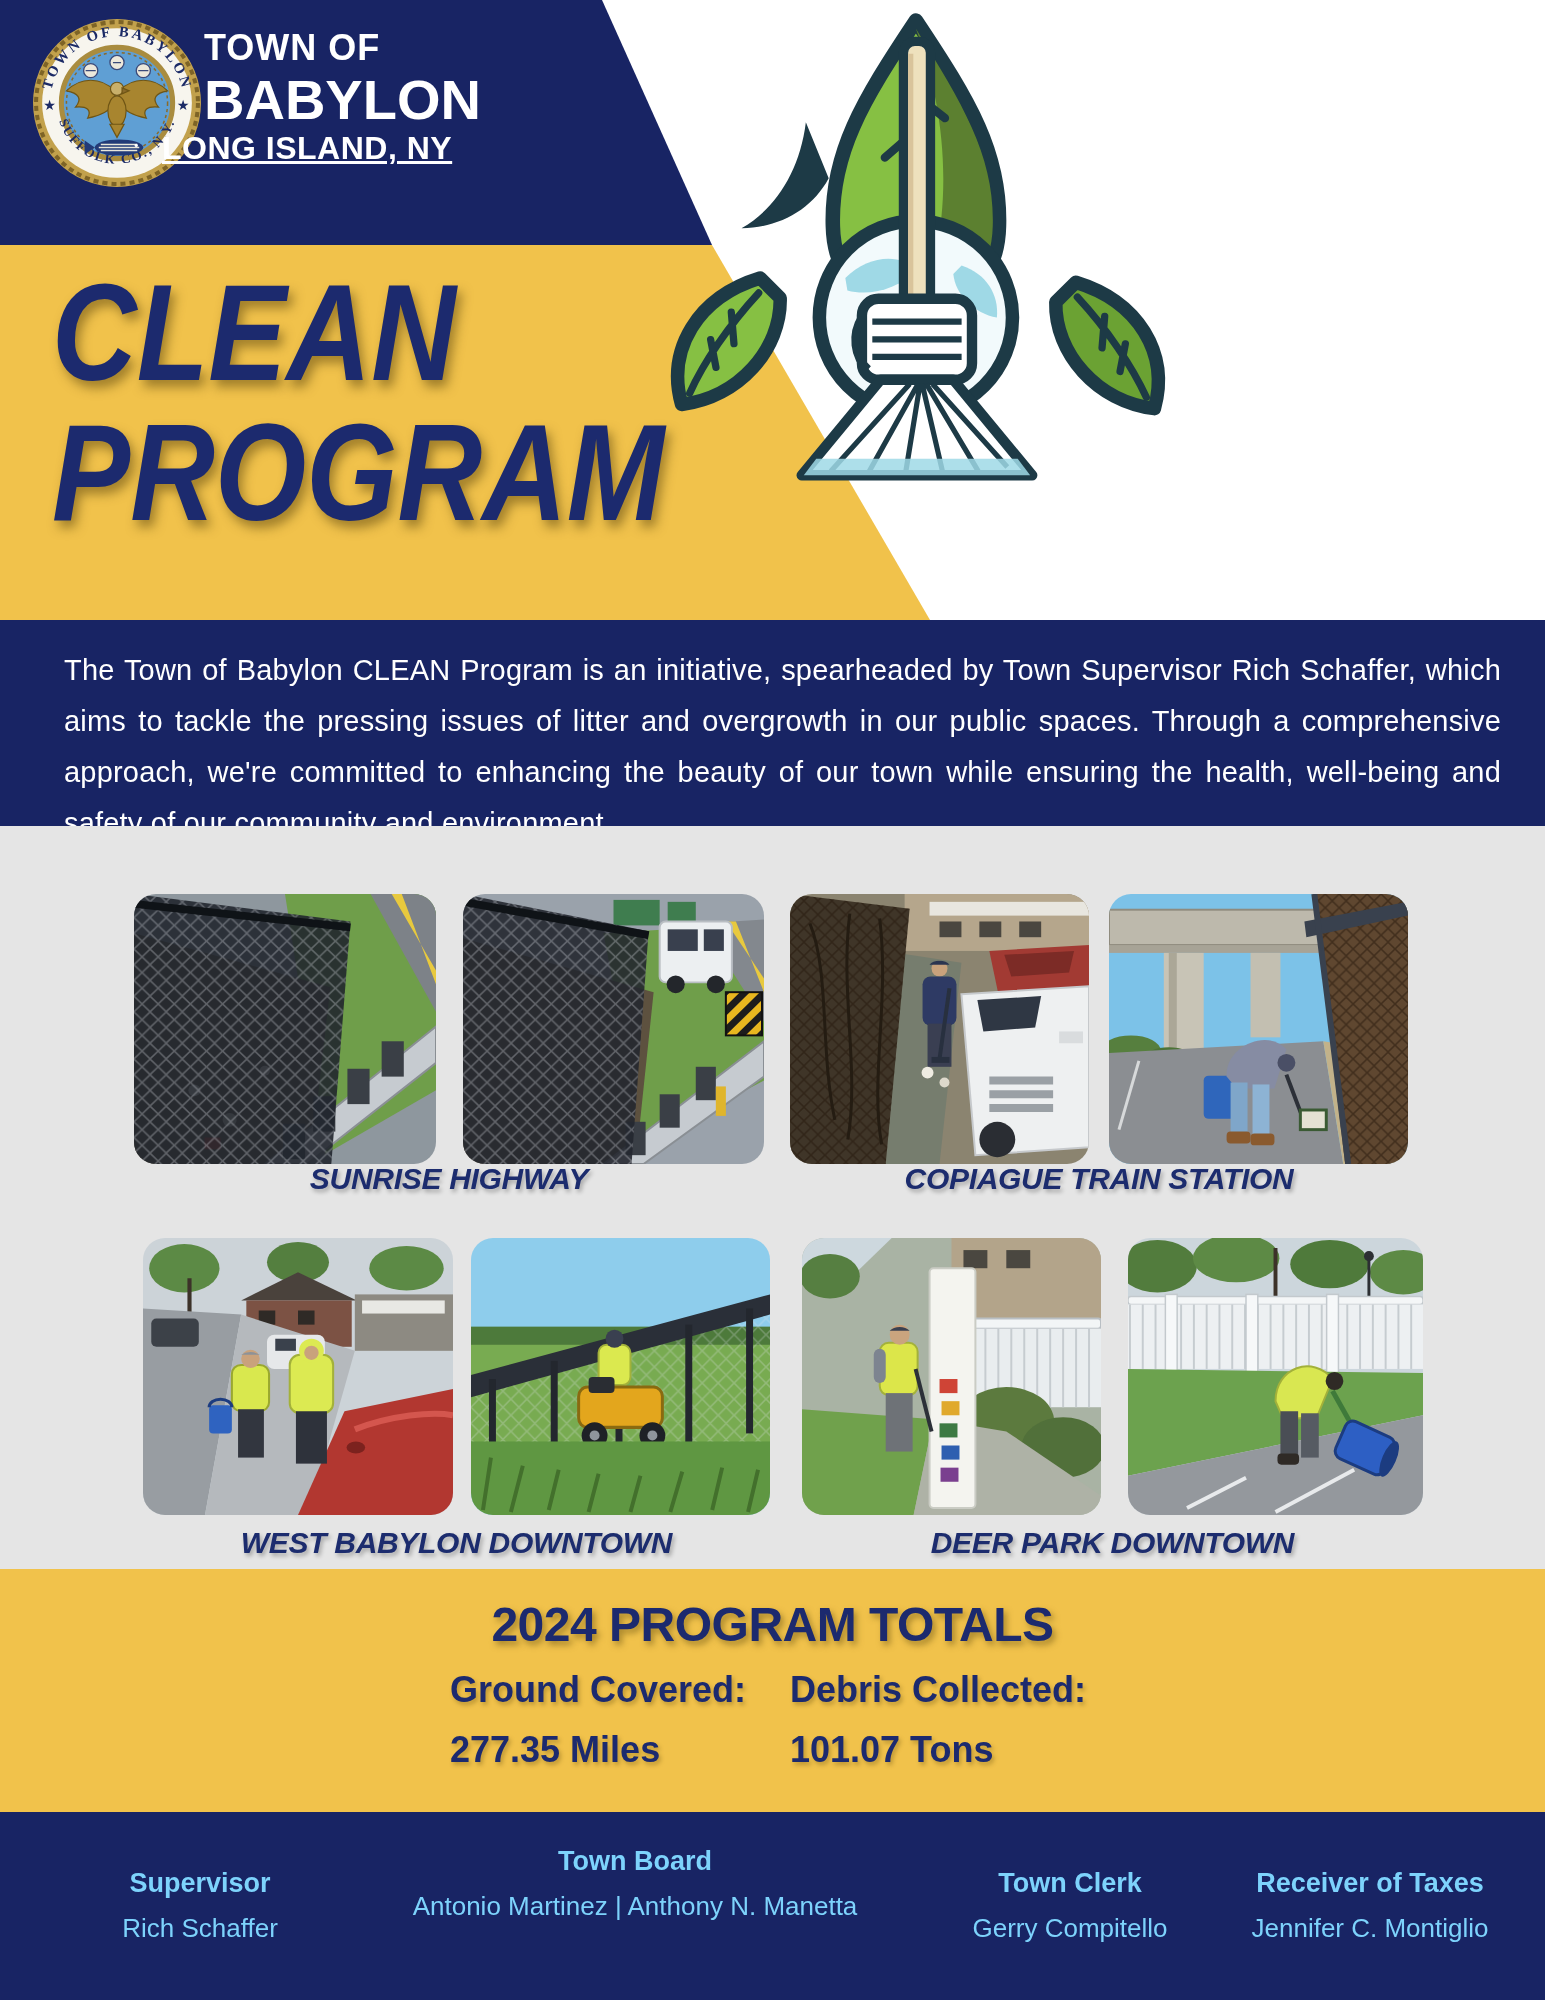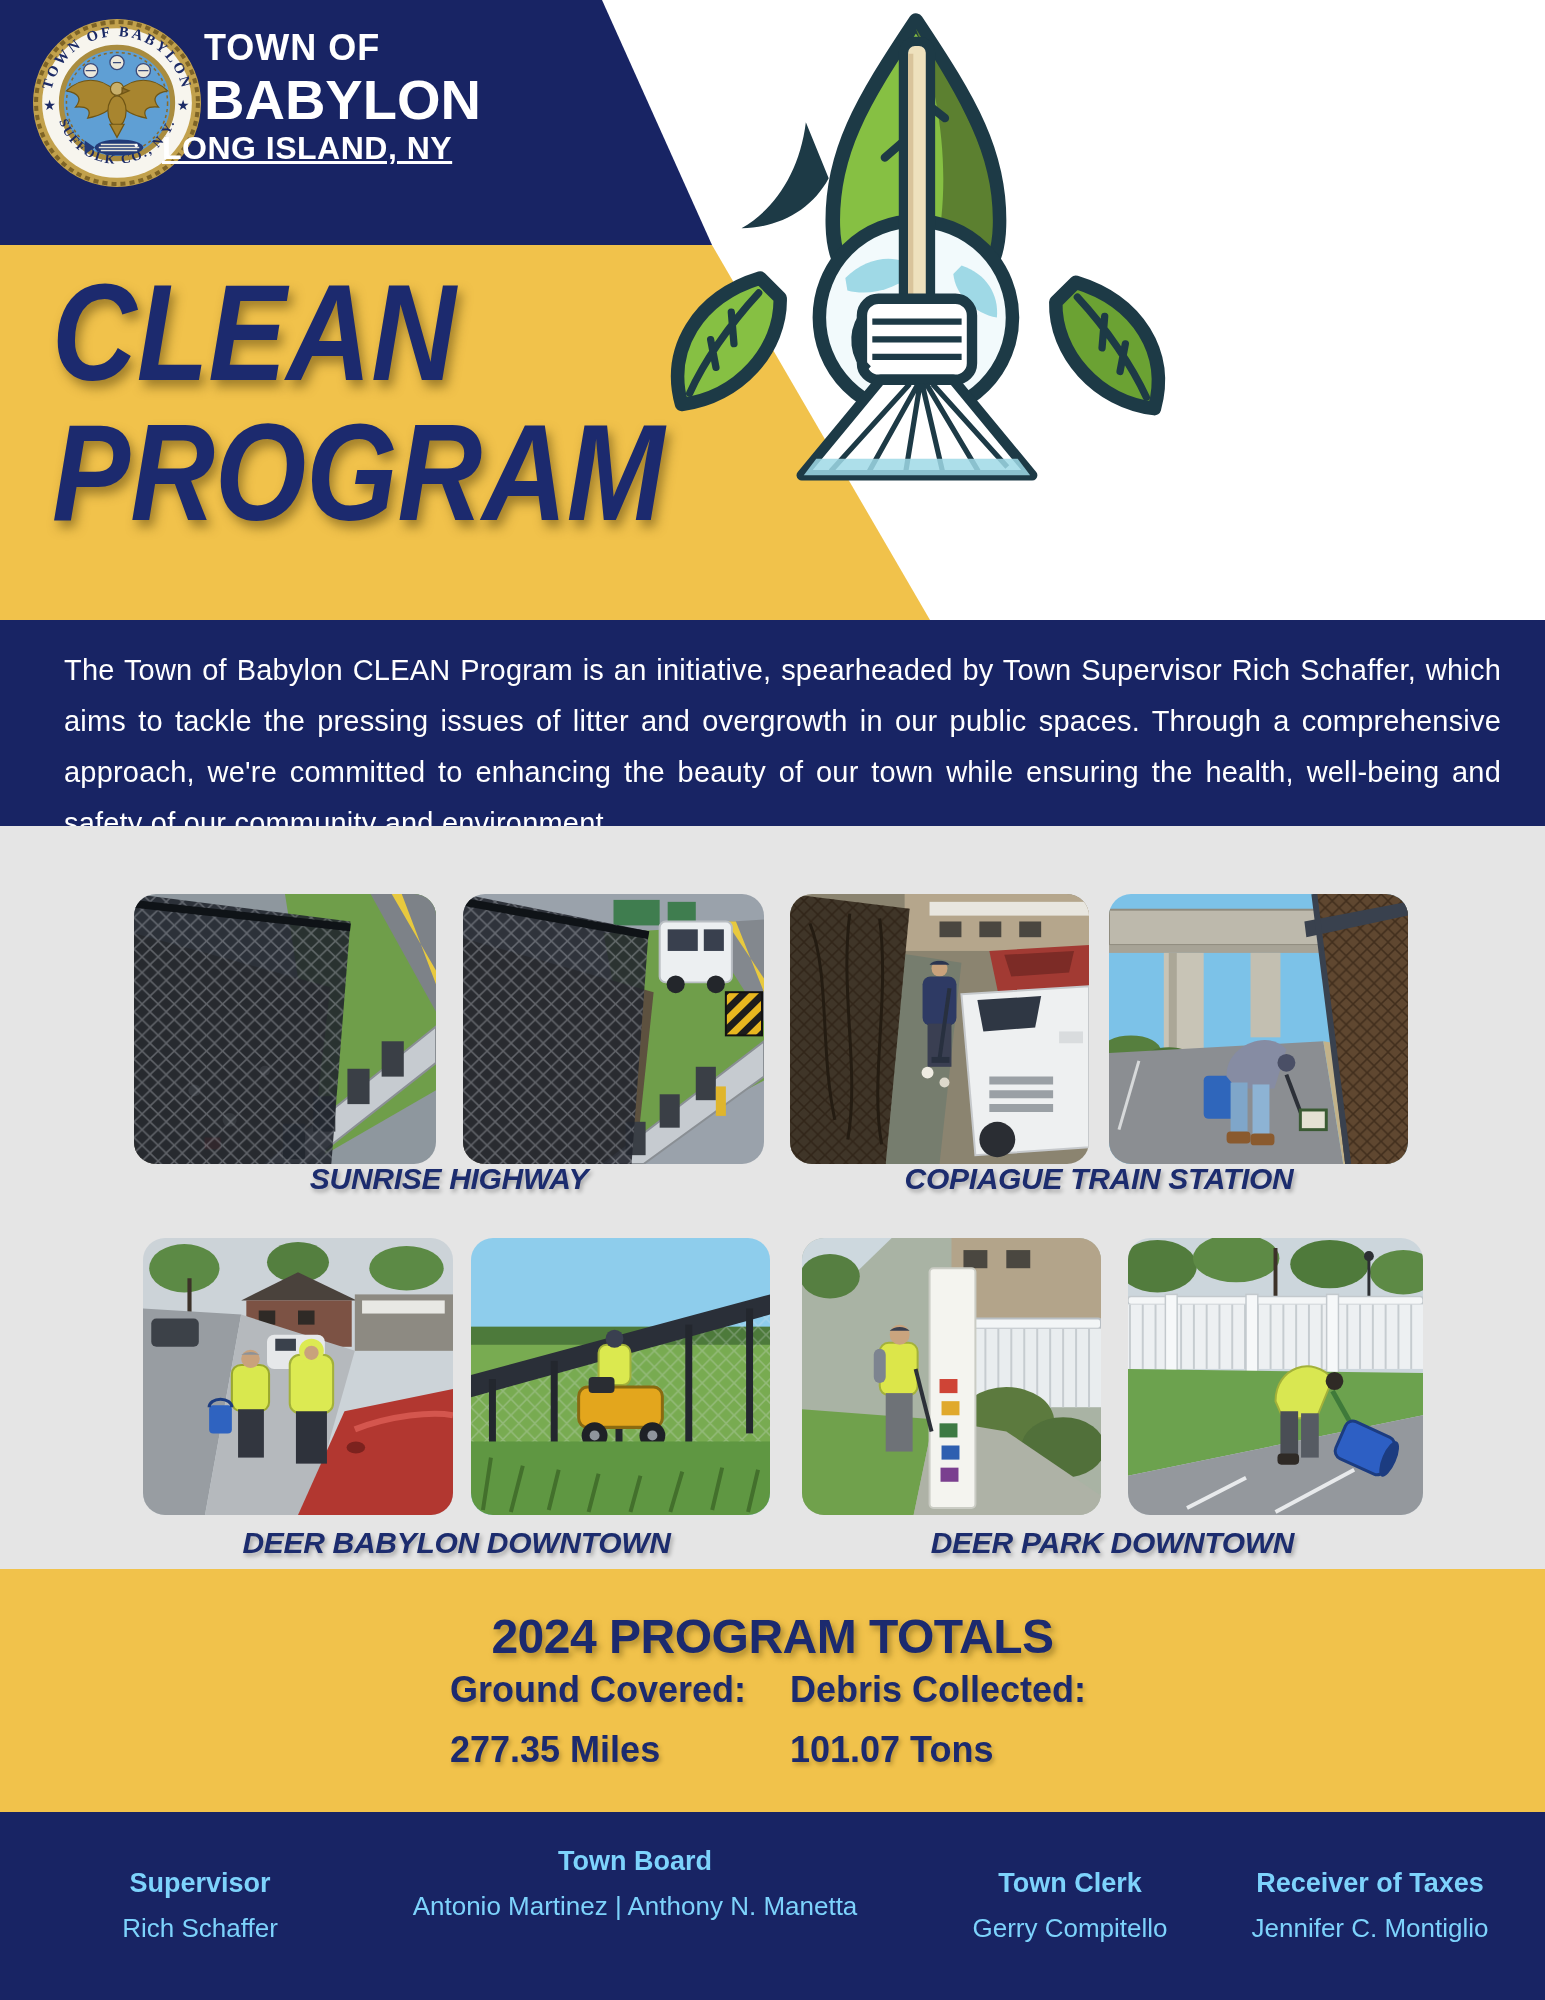--- a/index.html
+++ b/index.html
@@ -25,21 +25,21 @@
   .intro p{margin:0;padding:25px 44px 0 64px;color:#ffffff;font-size:29px;line-height:51px;
            text-align:justify;letter-spacing:.2px;}
   
   .gallery{position:absolute;left:0;top:826px;width:1545px;height:743px;background:#e5e5e5;}
   .photo{position:absolute;border-radius:22px;overflow:hidden;}
   .photo svg{display:block;width:100%;height:100%;}
   .cap{position:absolute;text-align:center;color:#1c2c6e;font-size:30px;font-weight:700;
        font-style:italic;letter-spacing:-.3px;text-shadow:2px 3px 4px rgba(0,0,0,.28);}
   
   .totals{position:absolute;left:0;top:1569px;width:1545px;height:243px;background:#f1c24b;color:#1c2a6e;}
-  .totals-title{margin:0;padding-top:40px;text-align:center;font-size:48px;font-weight:700;
+  .totals-title{margin:0;padding-top:28px;text-align:center;font-size:48px;font-weight:700;
                 text-shadow:3px 4px 6px rgba(110,85,20,.55);letter-spacing:-.5px;}
   .stat-label,.stat-value{position:absolute;font-size:36px;font-weight:700;
                 text-shadow:2px 3px 4px rgba(110,85,20,.4);}
   
   .footer{position:absolute;left:0;top:1812px;width:1545px;height:238px;background:#182464;color:#7dd3fc;}
   .fcol{position:absolute;text-align:center;}
   .fcol h4{margin:0 0 10px 0;font-size:27px;font-weight:700;}
   .fcol div{font-size:26px;font-weight:400;line-height:38px;}
   .hidden-defs{position:absolute;width:0;height:0;overflow:hidden;}
 </style>
@@ -396,21 +396,21 @@
           <rect x="176" y="174" width="18" height="44" fill="#565b63"></rect>
         <rect x="152" y="214" width="22" height="11" rx="4" fill="#2f2a26"></rect>
         <line x1="208" y1="152" x2="238" y2="204" stroke="#3f7a3a" stroke-width="5"></line>
         <g transform="rotate(24 240 208)">
           <rect x="214" y="188" width="54" height="40" rx="8" fill="#2d5fc4" stroke="#1c3c80" stroke-width="3"></rect>
           <ellipse cx="268" cy="208" rx="7" ry="19" fill="#1c3c80"></ellipse>
         </g>
       </svg>
     </div>
 
-    <div class="cap" style="left:143px;top:700px;width:627px">DEER BABYLON DOWNTOWN</div>
+    <div class="cap" style="left:143px;top:700px;width:627px">WEST BABYLON DOWNTOWN</div>
     <div class="cap" style="left:802px;top:700px;width:621px">DEER PARK DOWNTOWN</div>
   </section>
 
   <section class="totals">
     <h2 class="totals-title">2024 PROGRAM TOTALS</h2>
     <span class="stat-label" style="left:450px;top:100px">Ground Covered:</span>
     <span class="stat-value" style="left:450px;top:160px">277.35 Miles</span>
     <span class="stat-label" style="left:790px;top:100px">Debris Collected:</span>
     <span class="stat-value" style="left:790px;top:160px">101.07 Tons</span>
   </section>

